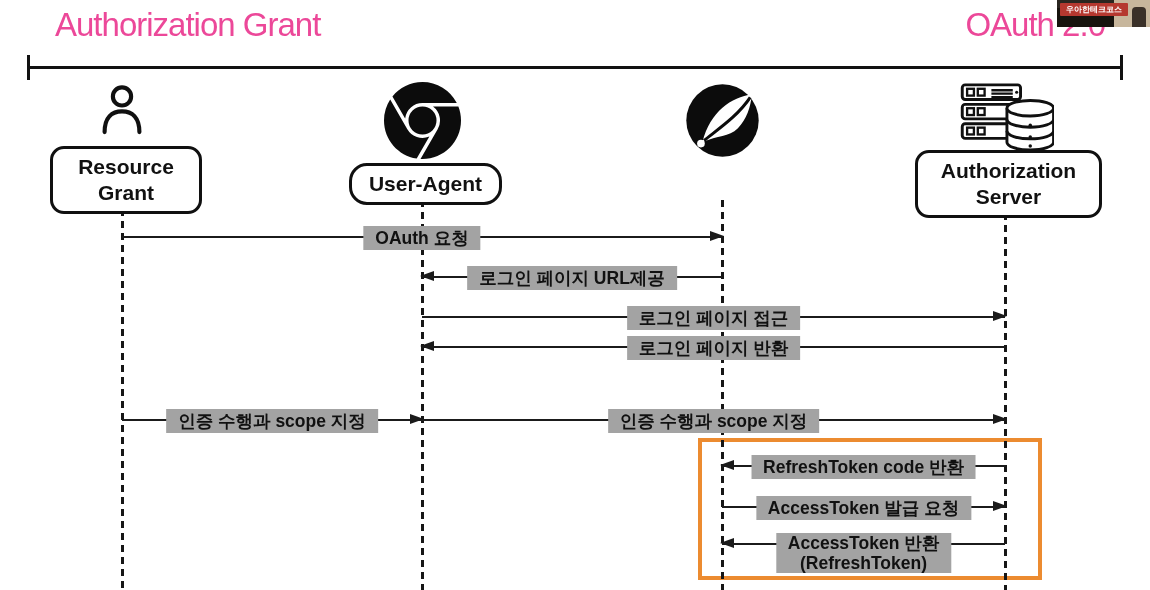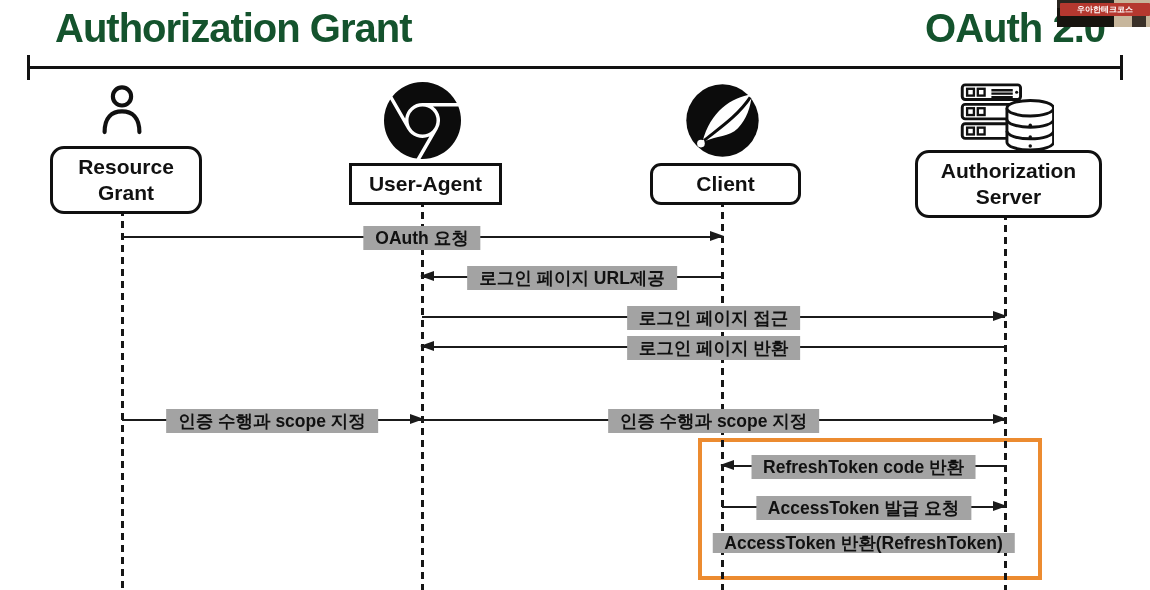--- a/index.html
+++ b/index.html
@@ -1,19 +1,19 @@
 <!DOCTYPE html>
 <html><head>
 <meta charset="utf-8">
 <style>
   html,body{margin:0;padding:0;}
   .stage{position:relative;width:1150px;height:590px;background:#ffffff;overflow:hidden;
          font-family:"Liberation Sans","DejaVu Sans",sans-serif;color:#111;}
   
-  .title{position:absolute;font-size:40px;font-weight:700;letter-spacing:-1px;color:#14532d;white-space:nowrap;}
+  .title{position:absolute;font-size:33px;font-weight:400;letter-spacing:-1px;color:#ec4899;white-space:nowrap;}
   .title-left{left:55px;top:6px;}
   .title-right{right:45px;top:6px;}
   
   .tl-line{position:absolute;left:27px;top:66px;width:1096px;height:3px;background:#121212;}
   .tl-tick{position:absolute;top:55px;width:3px;height:25px;background:#121212;}
   .tl-tick.left{left:27px;} .tl-tick.right{left:1120px;}
   
   .abox{position:absolute;border:3.5px solid #101010;border-radius:14px;background:#fff;
         display:flex;flex-direction:column;align-items:center;justify-content:center;
         font-weight:bold;font-size:21px;line-height:1.22;text-align:center;z-index:4;}
@@ -21,30 +21,30 @@
   
   .lifeline{position:absolute;width:2.6px;z-index:1;
         background:repeating-linear-gradient(to bottom,#161616 0 7px,rgba(0,0,0,0) 7px 12px);}
   
   .msg{position:absolute;height:0;border-top:2.6px solid #1b1b1b;z-index:3;}
   .head{position:absolute;top:-7px;width:0;height:0;border-style:solid;}
   .head.right{right:-2px;border-width:5.5px 0 5.5px 14px;border-color:transparent transparent transparent #1b1b1b;}
   .head.left{left:-2px;border-width:5.5px 14px 5.5px 0;border-color:transparent #1b1b1b transparent transparent;}
   .lbl{position:absolute;left:50%;top:0;transform:translate(-50%,-50%);background:#a3a3a3;
        padding:0 12px;font-size:17.5px;font-weight:bold;white-space:nowrap;line-height:24px;}
-  .lbl.two{display:flex;flex-direction:row;align-items:center;transform:translate(-50%,-12px);line-height:20px;}
+  .lbl.two{display:flex;flex-direction:column;align-items:center;transform:translate(-50%,-12px);line-height:20px;}
   
   .hibox{position:absolute;left:698px;top:438px;width:336px;height:134px;border:4.5px solid #EC8B30;z-index:0;background:transparent;}
   
   .webcam{position:absolute;right:0;top:0;width:93px;height:27px;background:#17140e;z-index:9;overflow:hidden;}
   .webcam .scene{position:absolute;right:0;top:0;width:36px;height:27px;background:#c7b69c;}
   .webcam .person{position:absolute;right:4px;top:7px;width:14px;height:20px;background:#3a3028;border-radius:4px 4px 0 0;}
   .webcam .shelf{position:absolute;left:0;top:0;width:57px;height:8px;background:#2a2620;}
   .badge{position:absolute;left:3px;top:3px;background:#b5382f;color:#fff;font-size:8px;font-weight:bold;
-         padding:1px 17px;border-radius:1px;white-space:nowrap;}
+         padding:1px 6px;border-radius:1px;white-space:nowrap;}
   svg{display:block;}
 </style>
 </head>
 <body>
 
 <div class="stage">
 
   <div class="title title-left">Authorization Grant</div>
   <div class="title title-right">OAuth 2.0</div>
 
@@ -103,25 +103,22 @@
     </g>
     <circle cx="76" cy="44.5" r="1.8" fill="#101010"></circle>
     <circle cx="76" cy="56.5" r="1.8" fill="#101010"></circle>
     <circle cx="76" cy="66" r="1.8" fill="#101010"></circle>
   </svg>
 
   <div class="abox" style="left:50px;top:146px;width:146px;height:62px">
     <span>Resource</span>
     <span>Grant</span>
   </div>
-  <div class="abox" style="left:349px;top:163px;width:147px;height:36px;border-radius:0">
+  <div class="abox" style="left:349px;top:163px;width:147px;height:36px;border-radius:18px">
     <span>User-Agent</span>
-  </div>
-  <div class="abox" style="left:650px;top:163px;width:145px;height:36px;border-radius:11px">
-    <span>Client</span>
   </div>
   <div class="abox" style="left:915px;top:150px;width:181px;height:62px">
     <span>Authorization</span>
     <span>Server</span>
   </div>
 
   <div class="lifeline" style="left:121px;top:209px;height:381px"></div>
   <div class="lifeline" style="left:421px;top:200px;height:390px"></div>
   <div class="lifeline" style="left:721px;top:200px;height:390px"></div>
   <div class="lifeline" style="left:1004px;top:213px;height:377px"></div>

